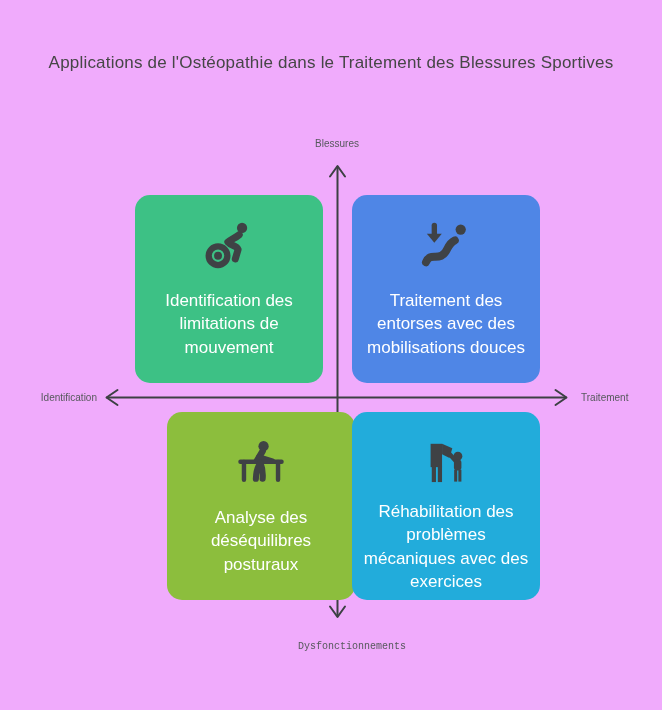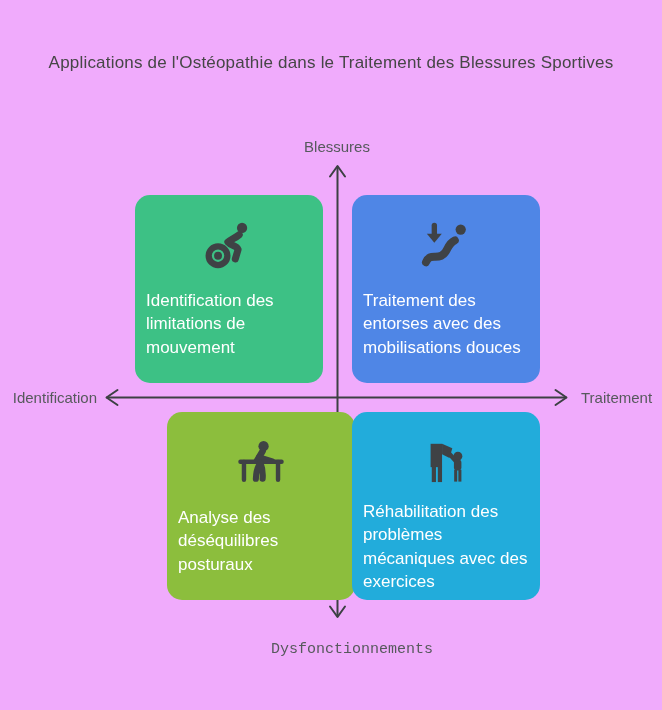--- a/index.html
+++ b/index.html
@@ -29,21 +29,21 @@
     letter-spacing: 0.2px;
     color: #464646;
   }
   .axes-svg {
     position: absolute;
     top: 0;
     left: 0;
   }
   .axis-label {
     position: absolute;
-    font-size: 15px;
+    font-size: 10px;
     color: #56595c;
     white-space: nowrap;
   }
   .axis-label.top    { top: 138px; left: 337px; transform: translateX(-50%); }
   .axis-label.bottom { top: 641px; left: 352px; transform: translateX(-50%); font-family: Liberation Mono, monospace; }
   .axis-label.left   { top: 397px; left: 0; width: 97px; text-align: right; transform: translateY(-50%); }
   .axis-label.right  { top: 397px; left: 581px; transform: translateY(-50%); }
   .card {
     position: absolute;
     width: 188px;
@@ -66,20 +66,21 @@
     justify-content: center;
     color: var(--icon-color, #3f4245);
     flex: none;
   }
   .card .icon svg { width: 56px; height: 56px; display: block; }
   .card .label {
     flex: 1;
     display: flex;
     align-items: center;
     justify-content: center;
+    text-align: center;
     color: var(--card-text-color, #ffffff);
     font-size: 17px;
     font-weight: 400;
     line-height: 1.38;
   }
 </style>
 </head>
 <body>
 
 <div class="page">

